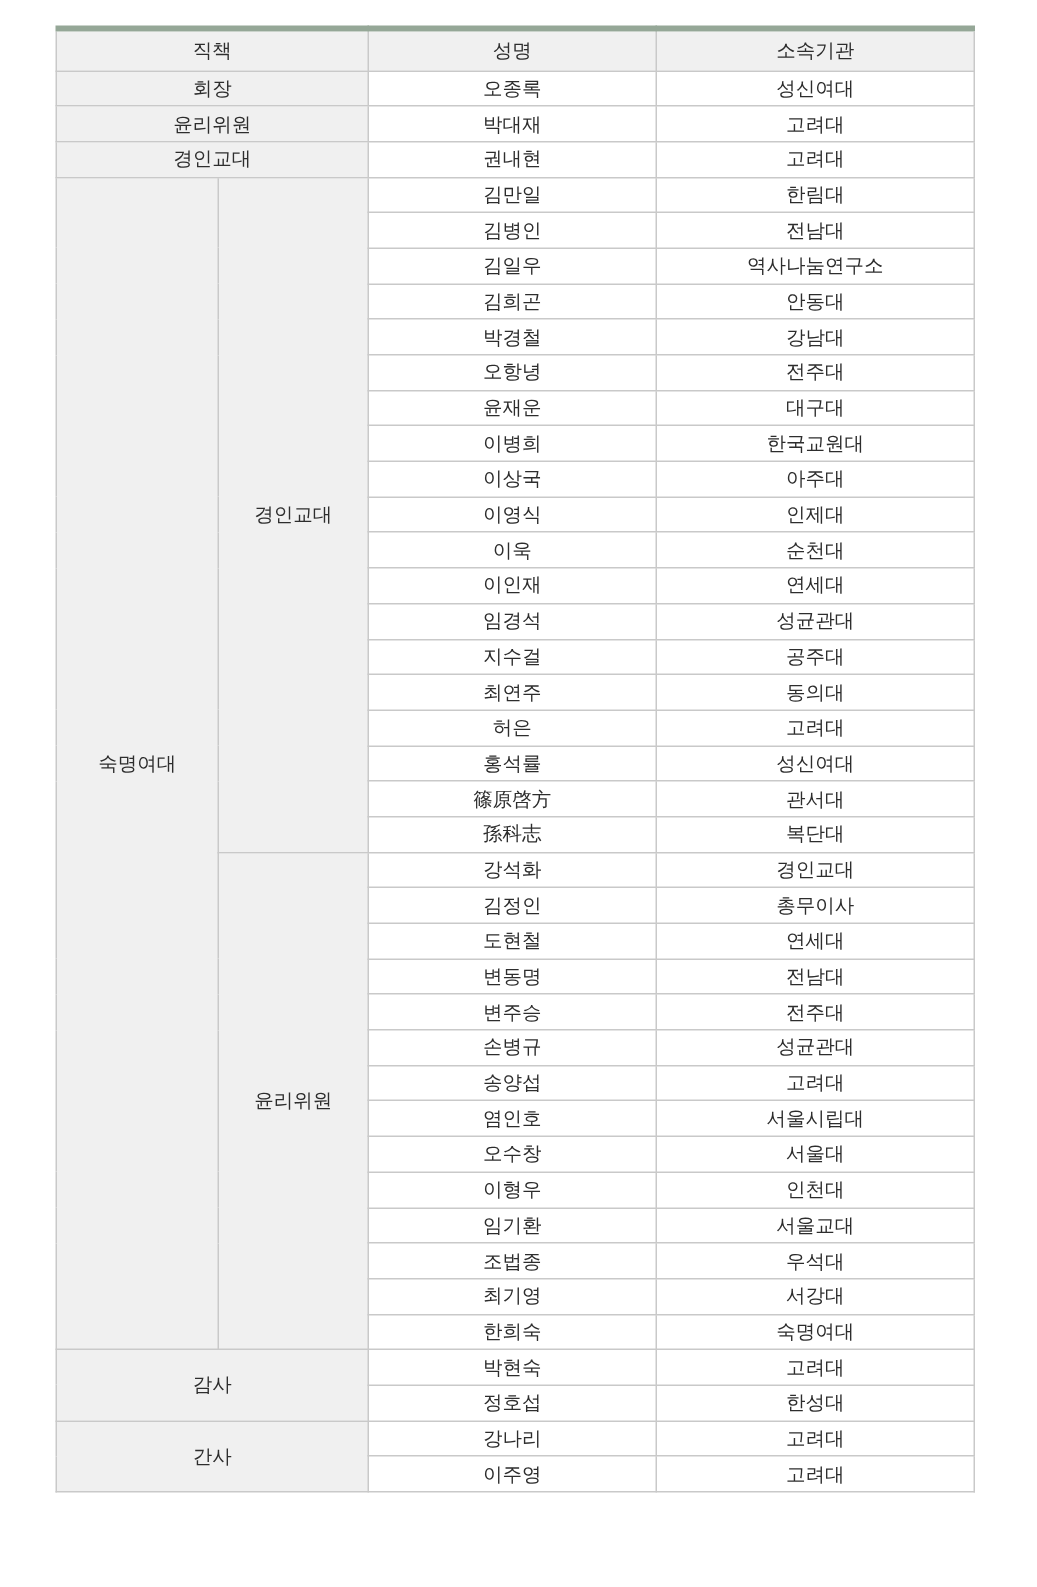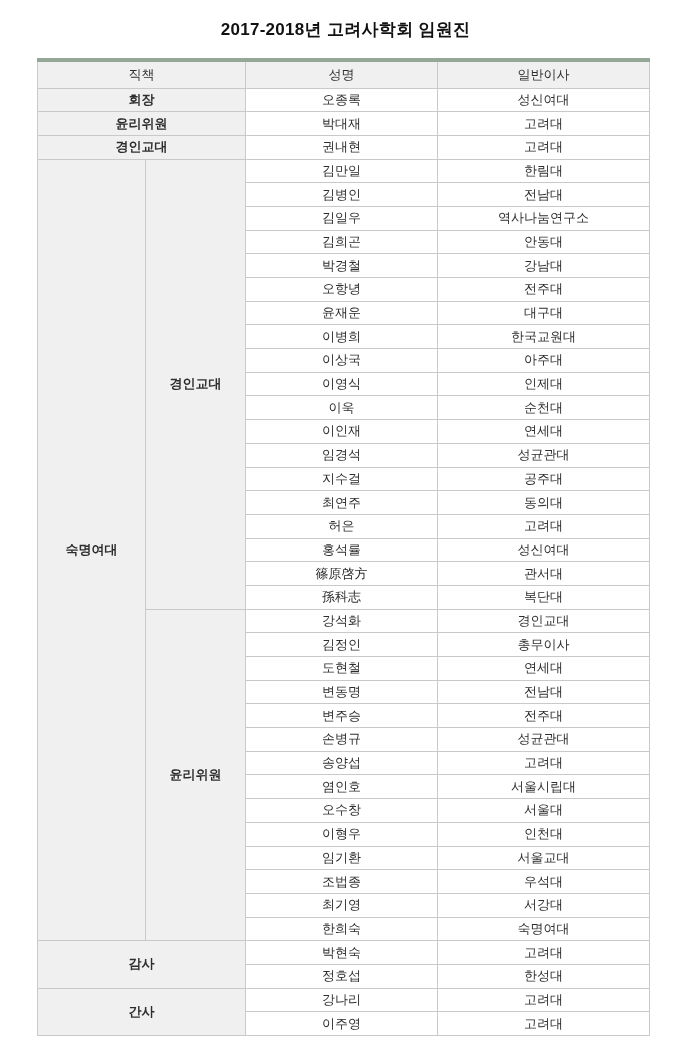--- a/index.html
+++ b/index.html
@@ -39,42 +39,41 @@
     overflow: hidden;
     white-space: nowrap;
   }
   table.officers tr.header-row td {
     height: 28px;
     font-weight: normal;
     background: var(--cell-gray, #f0f0f0);
   }
   table.officers td.pos {
     background: var(--cell-gray, #f0f0f0);
-    font-weight: bold;
+    font-weight: normal;
     margin-top: 30px;
   }
 </style>
 </head>
 <body>
 
 <div class="page">
-  <div class="doc-title">2017-2018년 고려사학회 임원진</div>
 
   <table class="officers">
     <colgroup>
       <col style="width:108px">
       <col style="width:100px">
       <col style="width:192px">
       <col style="width:212px">
     </colgroup>
     <tbody id="officers-tbody">
         <tr class="header-row">
           <td colspan="2">직책</td>
           <td>성명</td>
-          <td>일반이사</td>
+          <td>소속기관</td>
         </tr>
         <tr>
           <td class="pos" colspan="2" rowspan="1">회장</td>
           <td>오종록</td>
           <td>성신여대</td>
         </tr>
         <tr>
           <td class="pos" colspan="2" rowspan="1">윤리위원</td>
           <td>박대재</td>
           <td>고려대</td>

